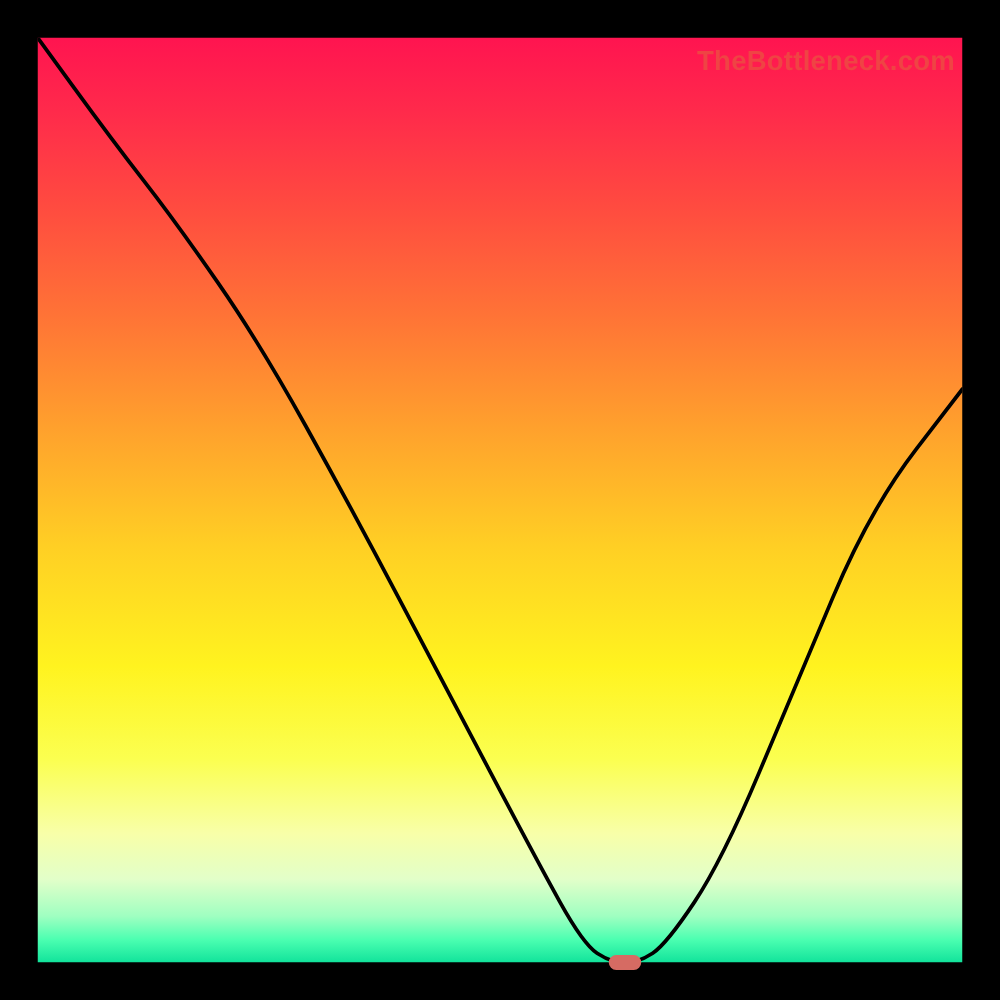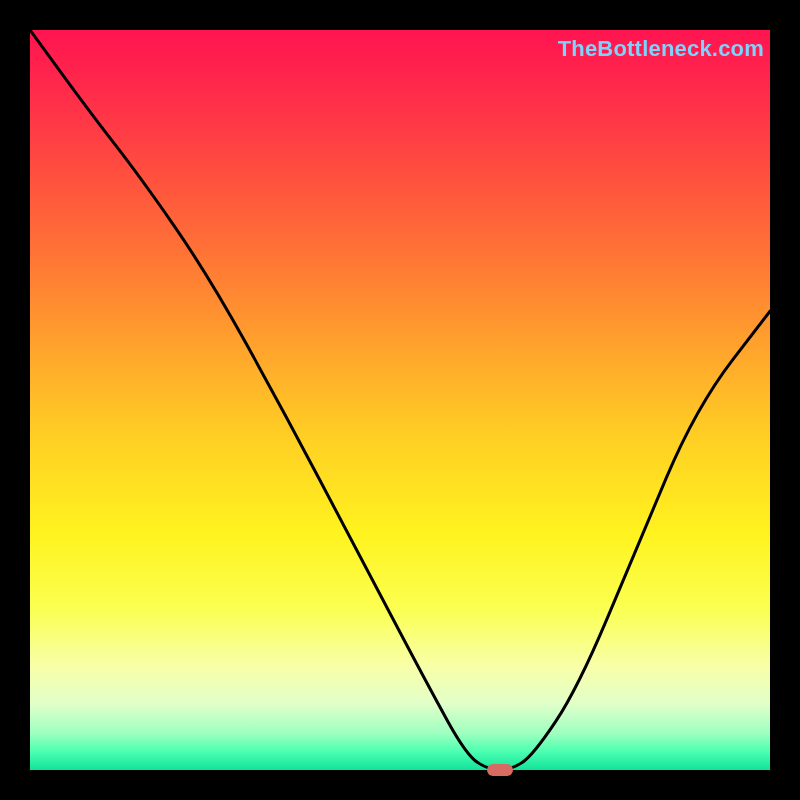--- a/index.html
+++ b/index.html
@@ -1,18 +1,18 @@
 <!DOCTYPE html>
 <html><head>
 <meta charset="utf-8">
 <style>
 html,body{margin:0;padding:0;width:800px;height:800px;overflow:hidden;font-family:Arial,Helvetica,sans-serif;}
 .stage{position:relative;width:800px;height:800px;background:#000;}
 .plot{position:absolute;left:30px;top:30px;width:740px;height:740px;}
-.watermark{position:absolute;top:6px;right:6px;color:#7dd3fc;font-size:22px;font-weight:600;letter-spacing:.2px;}
+.watermark{position:absolute;top:6px;right:6px;color:#ef4444;font-size:22px;font-weight:600;letter-spacing:.2px;}
 .curve{position:absolute;left:0;top:0;width:100%;height:100%;}
 .marker{position:absolute;width:26px;height:12px;border-radius:6px;background:#d66b63;transform:translate(-50%,-50%);}
 </style>
 </head>
 <body>
 
 <div class="stage">
   <div class="plot">
     <svg class="curve" viewBox="0 0 740 740" preserveAspectRatio="none">
       <defs>

